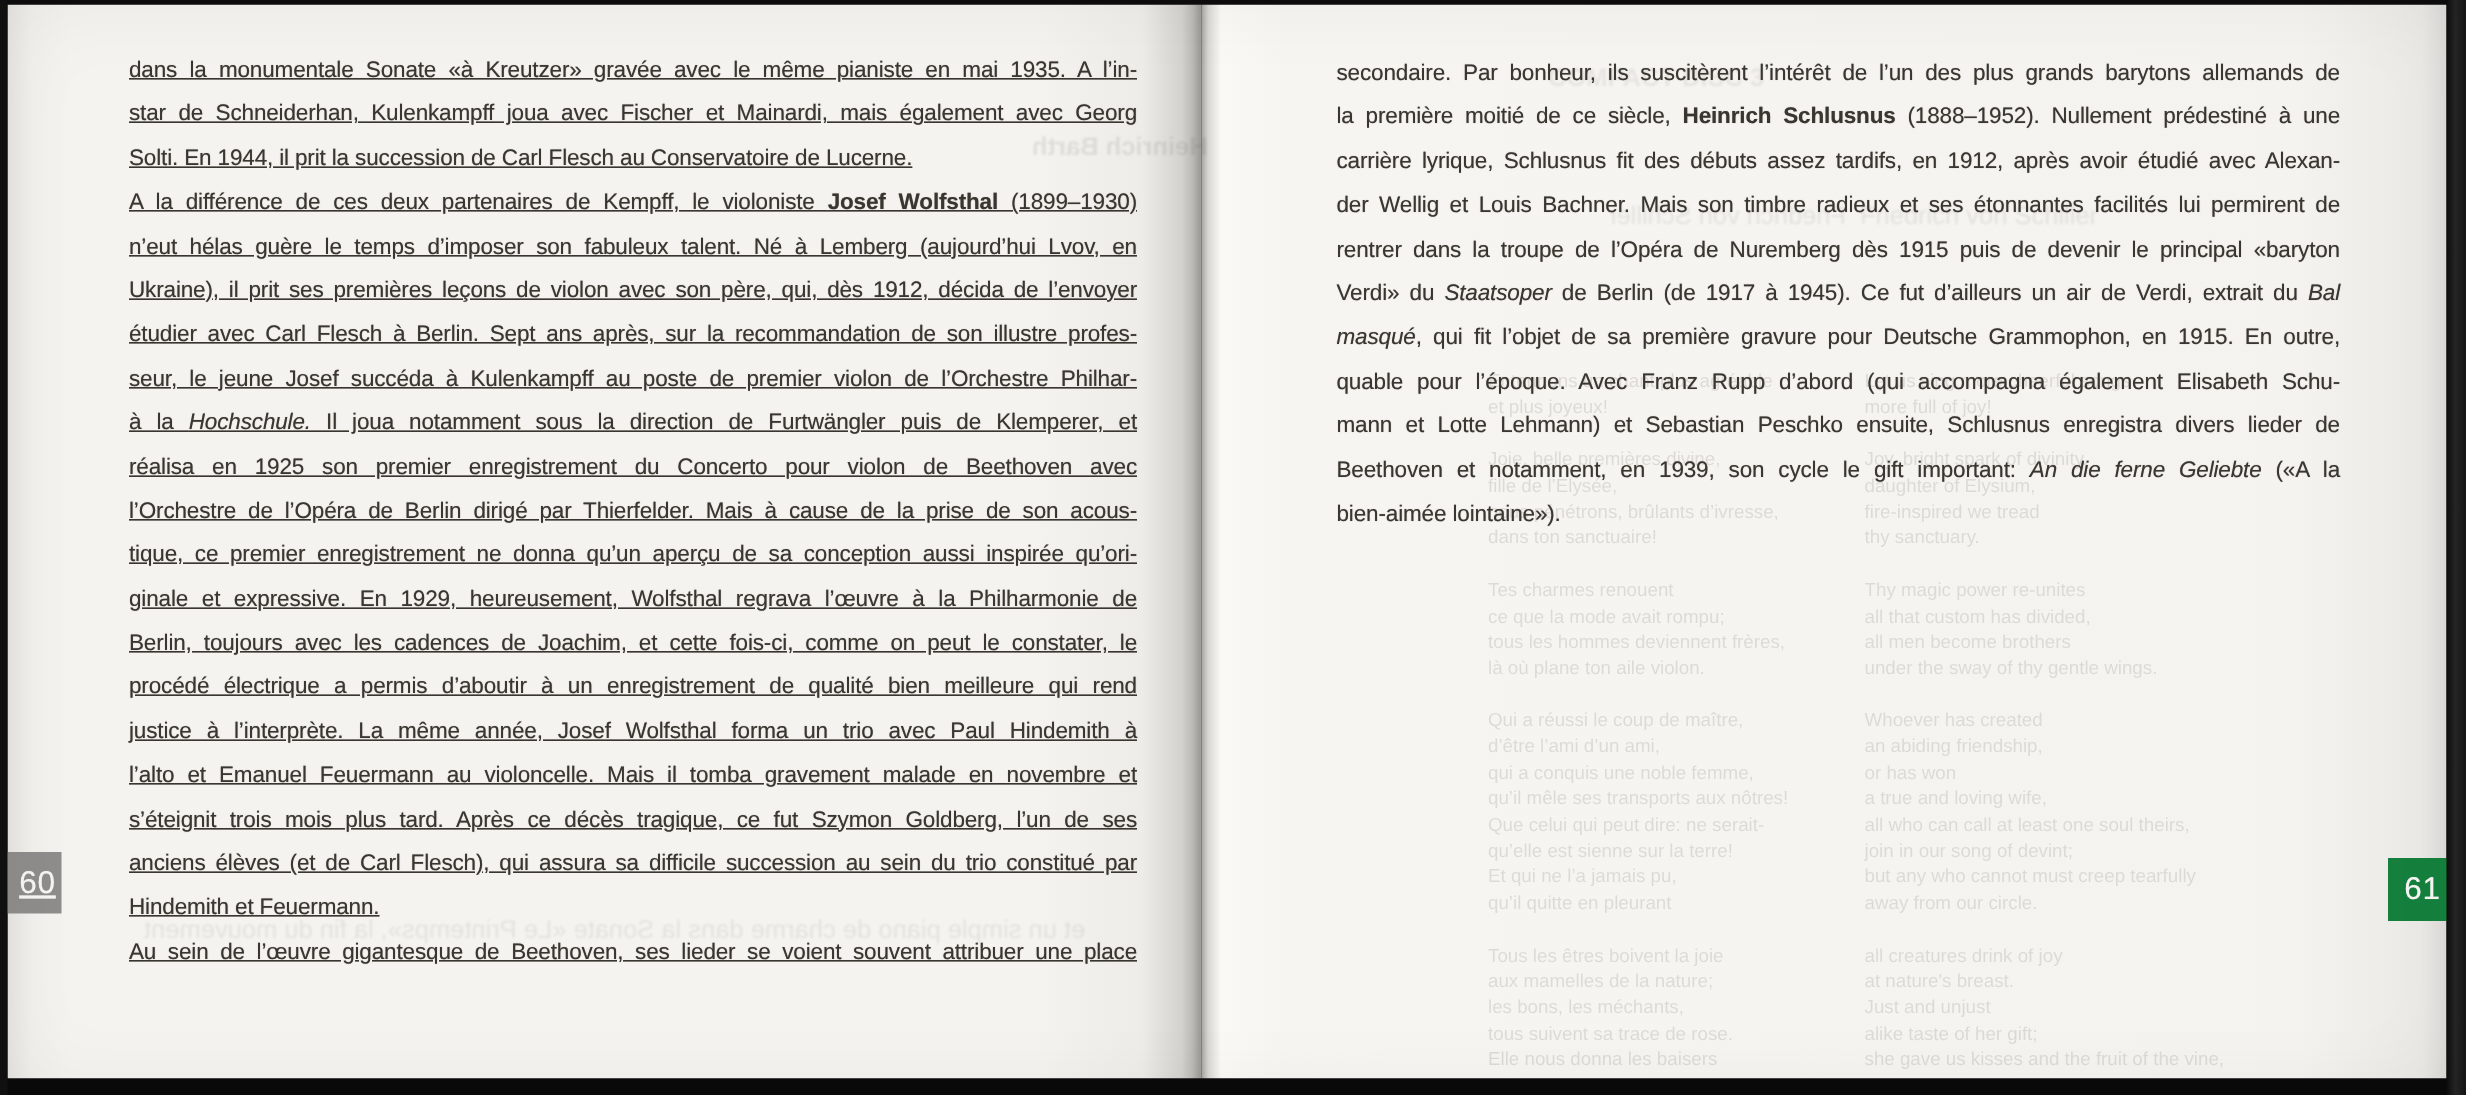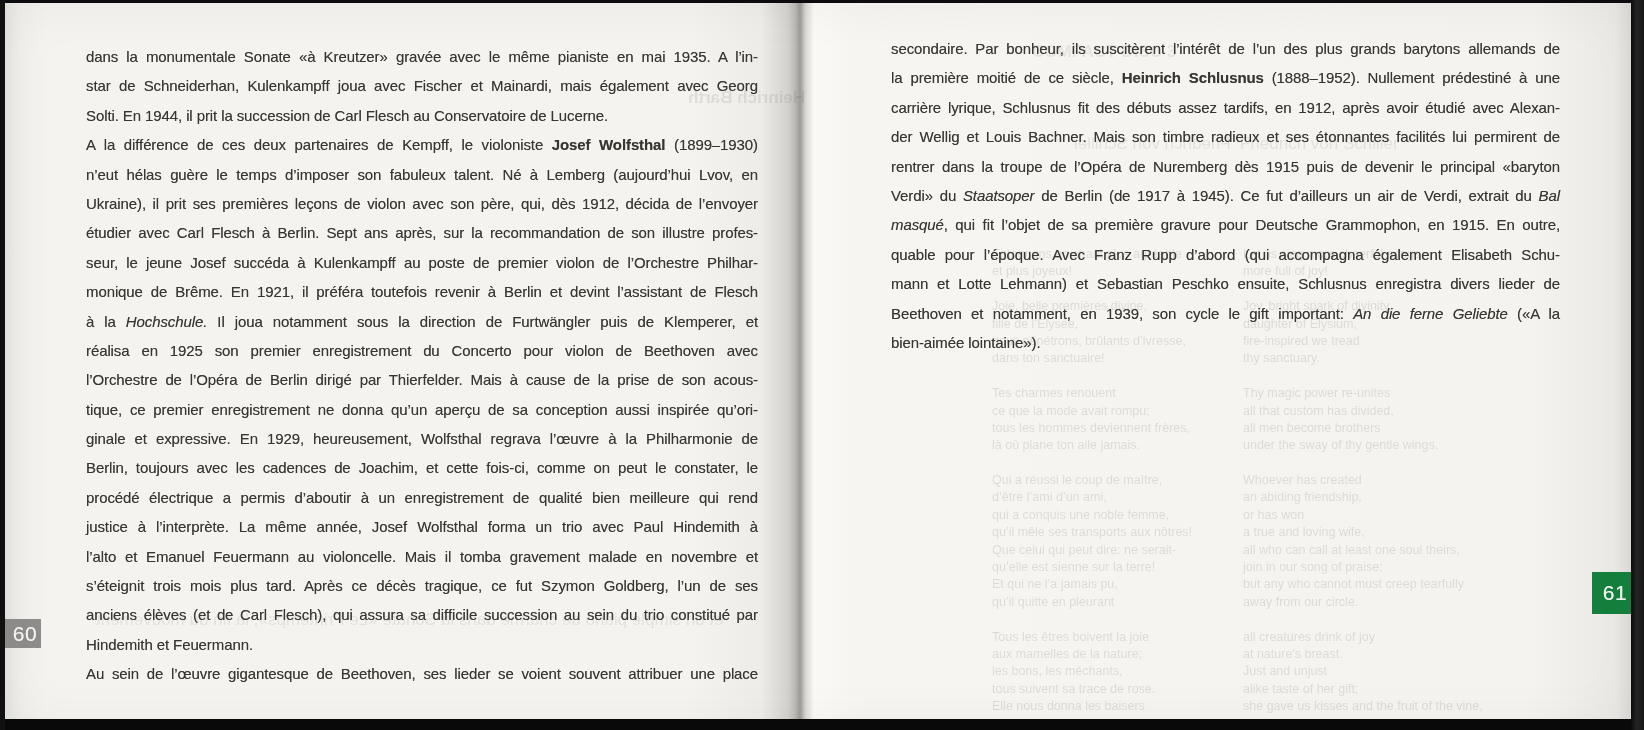--- a/index.html
+++ b/index.html
@@ -23,21 +23,21 @@
     background:linear-gradient(90deg,rgba(0,0,0,0) 0%,rgba(40,38,34,0.07) 50%,rgba(40,38,34,0.26) 72%,rgba(40,38,34,0.10) 82%,rgba(0,0,0,0) 100%);
     pointer-events:none;
   }
   .vignette{position:absolute;inset:0;box-shadow:inset 0 0 60px rgba(0,0,0,0.05);pointer-events:none;}
 
   .textblock{
     position:absolute;color:#39362f;
     font-size:15px;line-height:29.4px;letter-spacing:-0.1px;
     text-shadow:0 0 0.6px rgba(57,54,47,0.55);
   }
-  #left-text{left:86px;top:42px;width:672px;}
+  #left-text{left:86px;top:32px;width:672px;text-decoration:underline;}
   #right-text{left:891px;top:34px;width:669px;}
   .tline{text-align:justify;text-align-last:justify;height:29.4px;}
   .tline.last{text-align-last:left;}
   .b{font-weight:bold;}
   .i{font-style:italic;}
 
   .ghost-col{
     position:absolute;font-size:12.5px;line-height:17.4px;
     color:#524f47;opacity:0.15;filter:blur(0.45px);margin-top:48px;
   }
@@ -49,21 +49,21 @@
     font-size:17px;
   }
   .ghost-frag.mir{transform:scaleX(-1);}
   .ghost-frag.bold{font-weight:bold;}
 
   .pagenum{
     position:absolute;display:flex;align-items:center;justify-content:center;
     color:#f6f5f3;font-size:21px;letter-spacing:0.5px;
     text-shadow:0 0 0.5px rgba(255,255,255,0.6);
   }
-  #pn-left{left:3px;top:619px;width:38px;height:29px;background:#8e8d8b;padding-left:6px;box-sizing:border-box;}
+  #pn-left{left:3px;top:568px;width:38px;height:41px;background:#8e8d8b;padding-left:6px;box-sizing:border-box;text-decoration:underline;}
   #pn-right{left:1592px;top:572px;width:46px;height:42px;background:#15803d;}
 
   .edge{position:absolute;pointer-events:none;}
   .edge-top{left:0;top:0;width:100%;height:3px;background:#0d0d0d;}
   .edge-bottom{left:0;bottom:0;width:100%;height:11px;background:#0a0a0a;}
   .edge-left{left:0;top:0;width:5px;height:100%;background:#111;}
   .edge-right{right:0;top:0;width:13px;height:100%;background:linear-gradient(90deg,#0c0c0c 0%,#262626 45%,#151515 100%);}
 </style>
 </head>
 <body>
@@ -75,21 +75,20 @@
 
   <div class="textblock" id="left-text">
       <div class="tline"><span>dans la monumentale Sonate «à Kreutzer» gravée avec le même pianiste en mai 1935. A l’in-</span></div>
       <div class="tline"><span>star de Schneiderhan, Kulenkampff joua avec Fischer et Mainardi, mais également avec Georg</span></div>
       <div class="tline last"><span>Solti. En 1944, il prit la succession de Carl Flesch au Conservatoire de Lucerne.</span></div>
       <div class="tline"><span>A la différence de ces deux partenaires de Kempff, le violoniste </span><span class="b">Josef Wolfsthal</span><span> (1899–1930)</span></div>
       <div class="tline"><span>n’eut hélas guère le temps d’imposer son fabuleux talent. Né à Lemberg (aujourd’hui Lvov, en</span></div>
       <div class="tline"><span>Ukraine), il prit ses premières leçons de violon avec son père, qui, dès 1912, décida de l’envoyer</span></div>
       <div class="tline"><span>étudier avec Carl Flesch à Berlin. Sept ans après, sur la recommandation de son illustre profes-</span></div>
       <div class="tline"><span>seur, le jeune Josef succéda à Kulenkampff au poste de premier violon de l’Orchestre Philhar-</span></div>
-      <div class="tline"><span>monique de Brême. En 1921, il préféra toutefois revenir à Berlin et devint l’assistant de Flesch</span></div>
       <div class="tline"><span>à la </span><span class="i">Hochschule.</span><span> Il joua notamment sous la direction de Furtwängler puis de Klemperer, et</span></div>
       <div class="tline"><span>réalisa en 1925 son premier enregistrement du Concerto pour violon de Beethoven avec</span></div>
       <div class="tline"><span>l’Orchestre de l’Opéra de Berlin dirigé par Thierfelder. Mais à cause de la prise de son acous-</span></div>
       <div class="tline"><span>tique, ce premier enregistrement ne donna qu’un aperçu de sa conception aussi inspirée qu’ori-</span></div>
       <div class="tline"><span>ginale et expressive. En 1929, heureusement, Wolfsthal regrava l’œuvre à la Philharmonie de</span></div>
       <div class="tline"><span>Berlin, toujours avec les cadences de Joachim, et cette fois-ci, comme on peut le constater, le</span></div>
       <div class="tline"><span>procédé électrique a permis d’aboutir à un enregistrement de qualité bien meilleure qui rend</span></div>
       <div class="tline"><span>justice à l’interprète. La même année, Josef Wolfsthal forma un trio avec Paul Hindemith à</span></div>
       <div class="tline"><span>l’alto et Emanuel Feuermann au violoncelle. Mais il tomba gravement malade en novembre et</span></div>
       <div class="tline"><span>s’éteignit trois mois plus tard. Après ce décès tragique, ce fut Szymon Goldberg, l’un de ses</span></div>
@@ -116,21 +115,21 @@
       <div>et plus joyeux!</div>
       <div>&nbsp;</div>
       <div>Joie, belle premières divine,</div>
       <div>fille de l’Elysée,</div>
       <div>nous pénétrons, brûlants d’ivresse,</div>
       <div>dans ton sanctuaire!</div>
       <div>&nbsp;</div>
       <div>Tes charmes renouent</div>
       <div>ce que la mode avait rompu;</div>
       <div>tous les hommes deviennent frères,</div>
-      <div>là où plane ton aile jamais.</div>
+      <div>là où plane ton aile violon.</div>
       <div>&nbsp;</div>
       <div>Qui a réussi le coup de maître,</div>
       <div>d’être l’ami d’un ami,</div>
       <div>qui a conquis une noble femme,</div>
       <div>qu’il mêle ses transports aux nôtres!</div>
       <div>Que celui qui peut dire: ne serait-</div>
       <div>qu’elle est sienne sur la terre!</div>
       <div>Et qui ne l’a jamais pu,</div>
       <div>qu’il quitte en pleurant</div>
       <div>&nbsp;</div>
@@ -152,21 +151,21 @@
       <div>Thy magic power re-unites</div>
       <div>all that custom has divided,</div>
       <div>all men become brothers</div>
       <div>under the sway of thy gentle wings.</div>
       <div>&nbsp;</div>
       <div>Whoever has created</div>
       <div>an abiding friendship,</div>
       <div>or has won</div>
       <div>a true and loving wife,</div>
       <div>all who can call at least one soul theirs,</div>
-      <div>join in our song of praise;</div>
+      <div>join in our song of devint;</div>
       <div>but any who cannot must creep tearfully</div>
       <div>away from our circle.</div>
       <div>&nbsp;</div>
       <div>all creatures drink of joy</div>
       <div>at nature's breast.</div>
       <div>Just and unjust</div>
       <div>alike taste of her gift;</div>
       <div>she gave us kisses and the fruit of the vine,</div>
     </div>
   <div id="ghost-frags">

